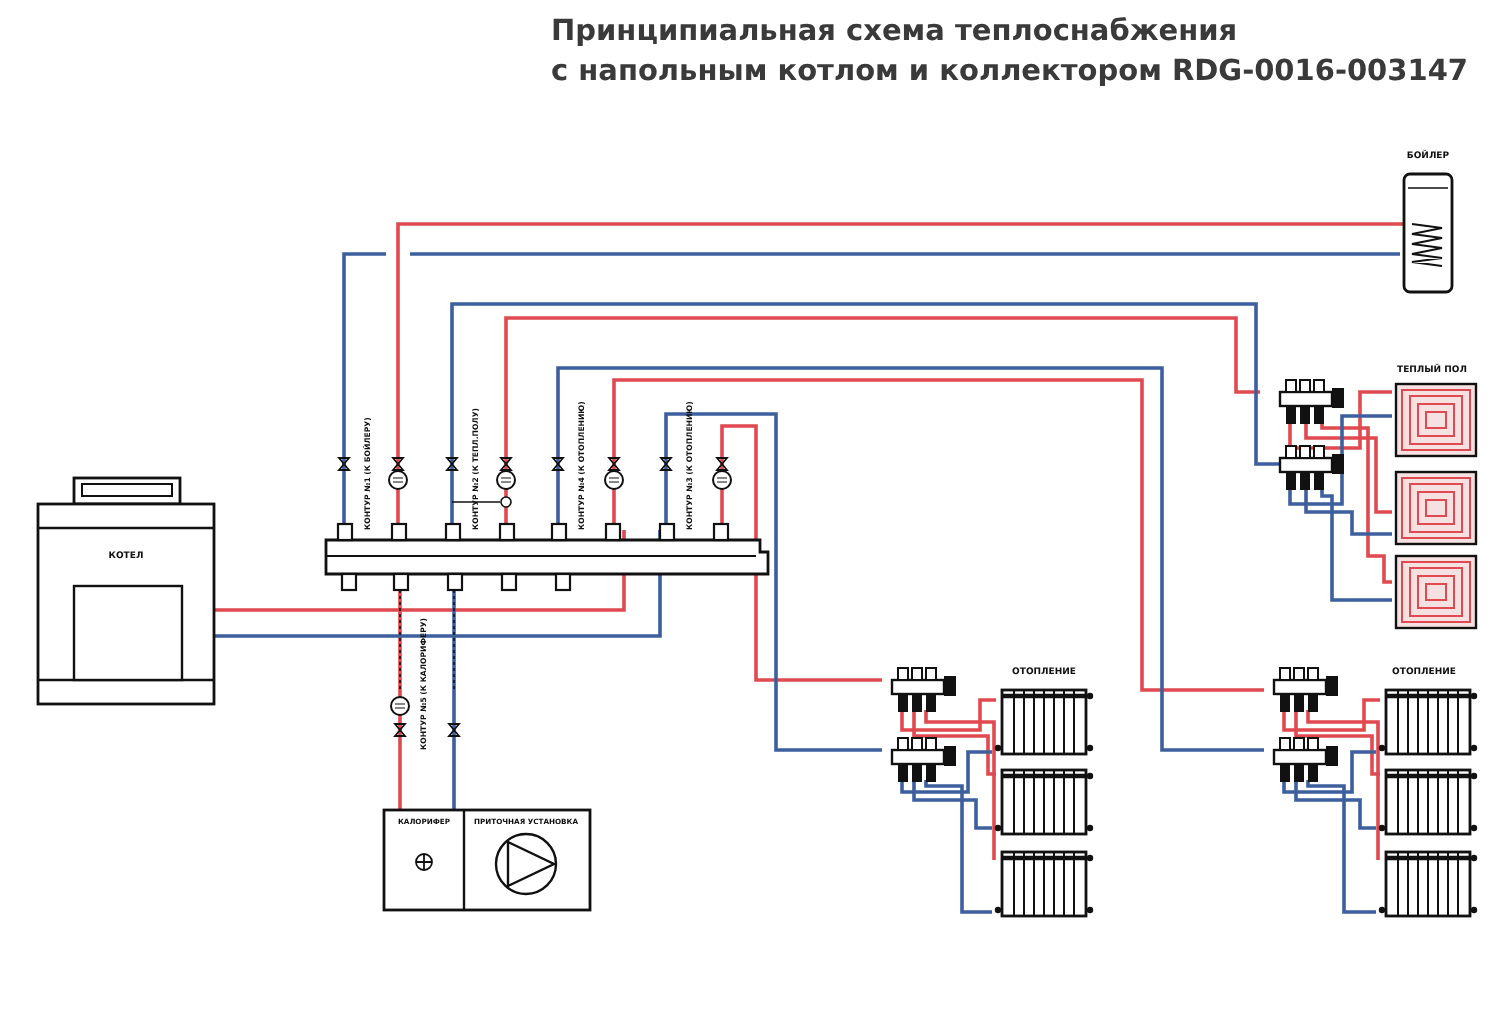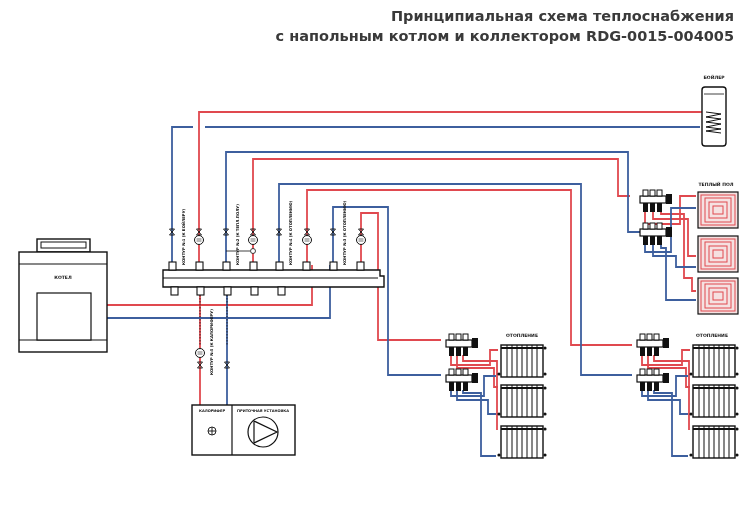--- a/index.html
+++ b/index.html
@@ -1,26 +1,26 @@
 <!DOCTYPE html>
 <html><head>
 <meta charset="utf-8">
 <style>
   html, body { margin:0; padding:0; background:#ffffff; }
   body { width:746px; height:506px; position:relative; overflow:hidden; font-family:"DejaVu Sans", sans-serif; }
-  .title { position:absolute; right:12px; top:6px; text-align:right; font-weight:bold; font-size:14.5px; line-height:20px; color:#3a3a3a; }
+  .title { position:absolute; right:12px; top:6px; font-weight:bold; font-size:14.5px; line-height:20px; color:#3a3a3a; }
   svg { position:absolute; left:0; top:0; }
   .lbl { font-family:"DejaVu Sans", sans-serif; font-weight:bold; fill:#111; }
 </style>
 </head>
 <body>
 
 <div class="title">
   <div>Принципиальная схема теплоснабжения</div>
-  <div>с напольным котлом и коллектором RDG-0015-004005</div>
+  <div>с напольным котлом и коллектором RDG-0016-003147</div>
 </div>
 
 <svg width="746" height="506" viewBox="0 0 746 506">
   <defs>
     <g id="radiator">
       <rect x="0" y="0" width="42" height="32" fill="#fff" stroke="#111" stroke-width="1.4"></rect>
       <line x1="0" y1="3" x2="42" y2="3" stroke="#111" stroke-width="2.2"></line>
       <line x1="6" y1="0" x2="6" y2="32" stroke="#111" stroke-width="1"></line>
       <line x1="11" y1="0" x2="11" y2="32" stroke="#111" stroke-width="1"></line>
       <line x1="16" y1="0" x2="16" y2="32" stroke="#111" stroke-width="1"></line>

